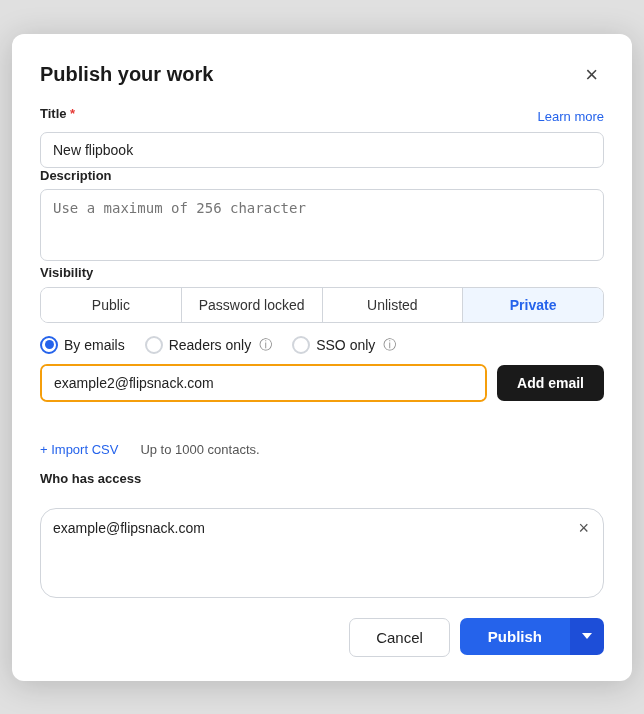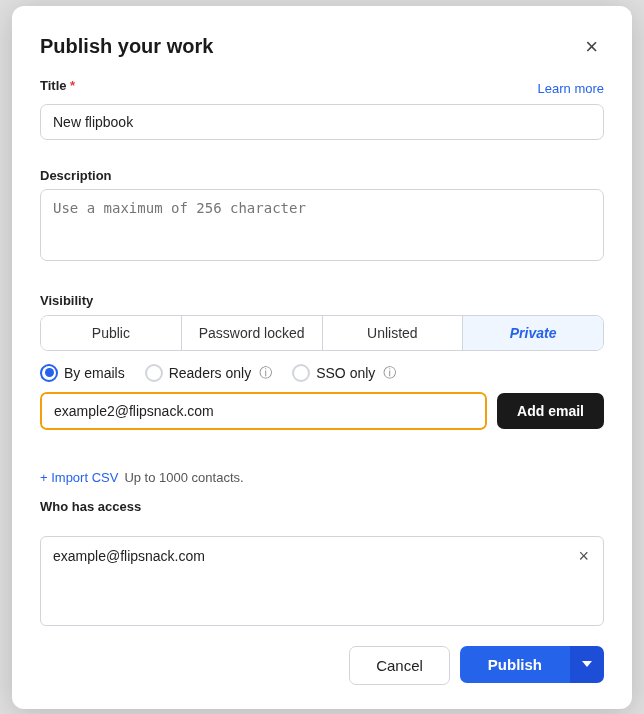--- a/index.html
+++ b/index.html
@@ -80,42 +80,42 @@
       border: 1.5px solid #d1d5db;
       border-radius: 7px;
       padding: 10px 12px;
       font-size: 14px;
       color: #aaa;
       outline: none;
       background: #fff;
       resize: none;
       height: 72px;
     }
-    .section-gap { margin-top: 28px; }
+    .section-gap { margin-top: 0; }
     .visibility-tabs {
       display: flex;
       border: 1.5px solid #d1d5db;
       border-radius: 8px;
       overflow: hidden;
       margin-top: 7px;
     }
     .vis-tab {
       flex: 1;
       text-align: center;
       padding: 9px 0;
       font-size: 14px;
       font-weight: 500;
       color: #333;
       cursor: pointer;
       background: #fff;
       border: none;
       border-right: 1.5px solid #d1d5db;
       user-select: none;
     }
-    .vis-tab:last-child { border-right: none; font-style: italic; }
+    .vis-tab:last-child { border-right: none; }
     .vis-tab.active {
       background: #eff6ff;
       color: #2563eb;
       font-weight: 600;
       border-color: #93c5fd;
     }
     .radio-row {
       display: flex;
       align-items: center;
       gap: 20px;
@@ -190,37 +190,37 @@
     }
     .import-csv {
       color: #2563eb;
       font-size: 13px;
       cursor: pointer;
       font-weight: 500;
     }
     .import-row {
       display: flex;
       align-items: flex-end;
-      gap: 6px;
+      gap: 22px;
       margin-bottom: 14px;
       margin-top: 40px;
     }
     .import-note {
       font-size: 13px;
       color: #555;
     }
     .who-access-label {
       font-size: 13px;
       font-weight: 600;
       color: #222;
       margin-bottom: 22px;
     }
     .access-box {
       border: 1.5px solid #d1d5db;
-      border-radius: 6px;
+      border-radius: 16px;
       padding: 10px 12px;
       min-height: 90px;
     }
     .access-item {
       display: flex;
       align-items: center;
       justify-content: space-between;
       font-size: 14px;
       color: #222;
     }

